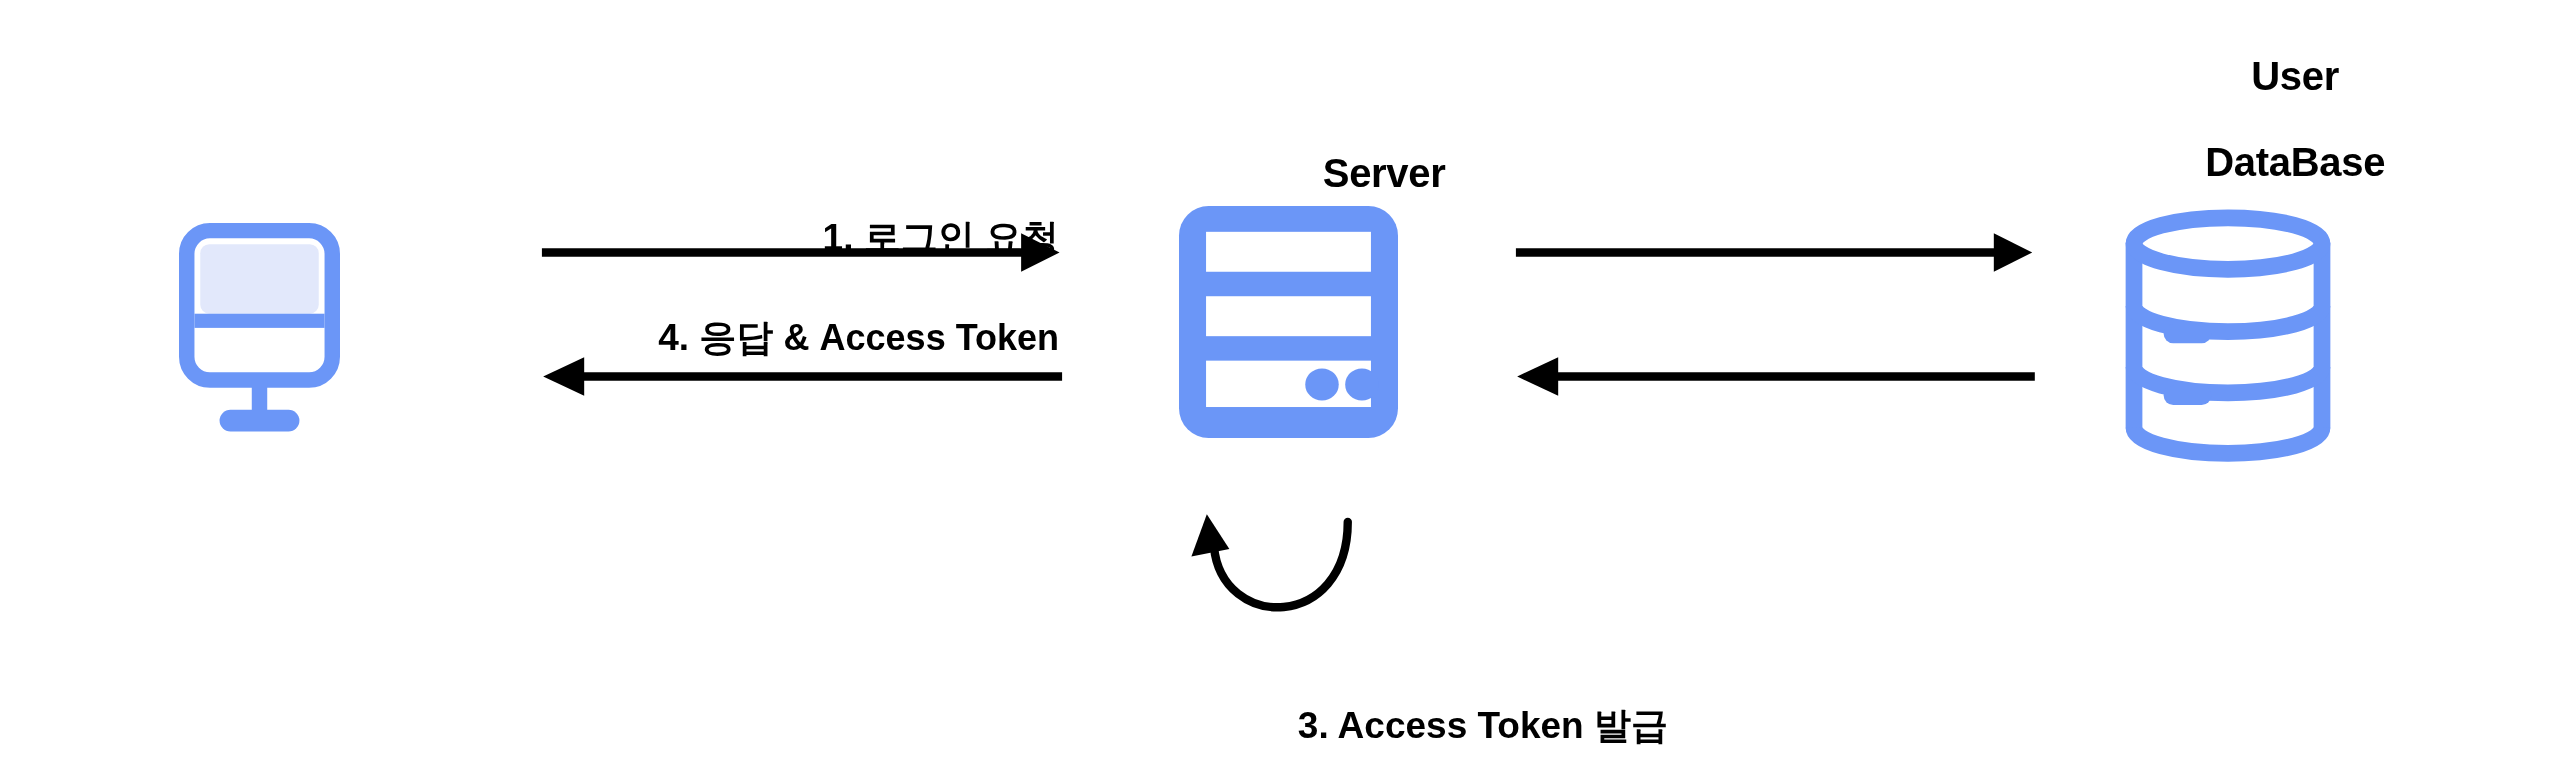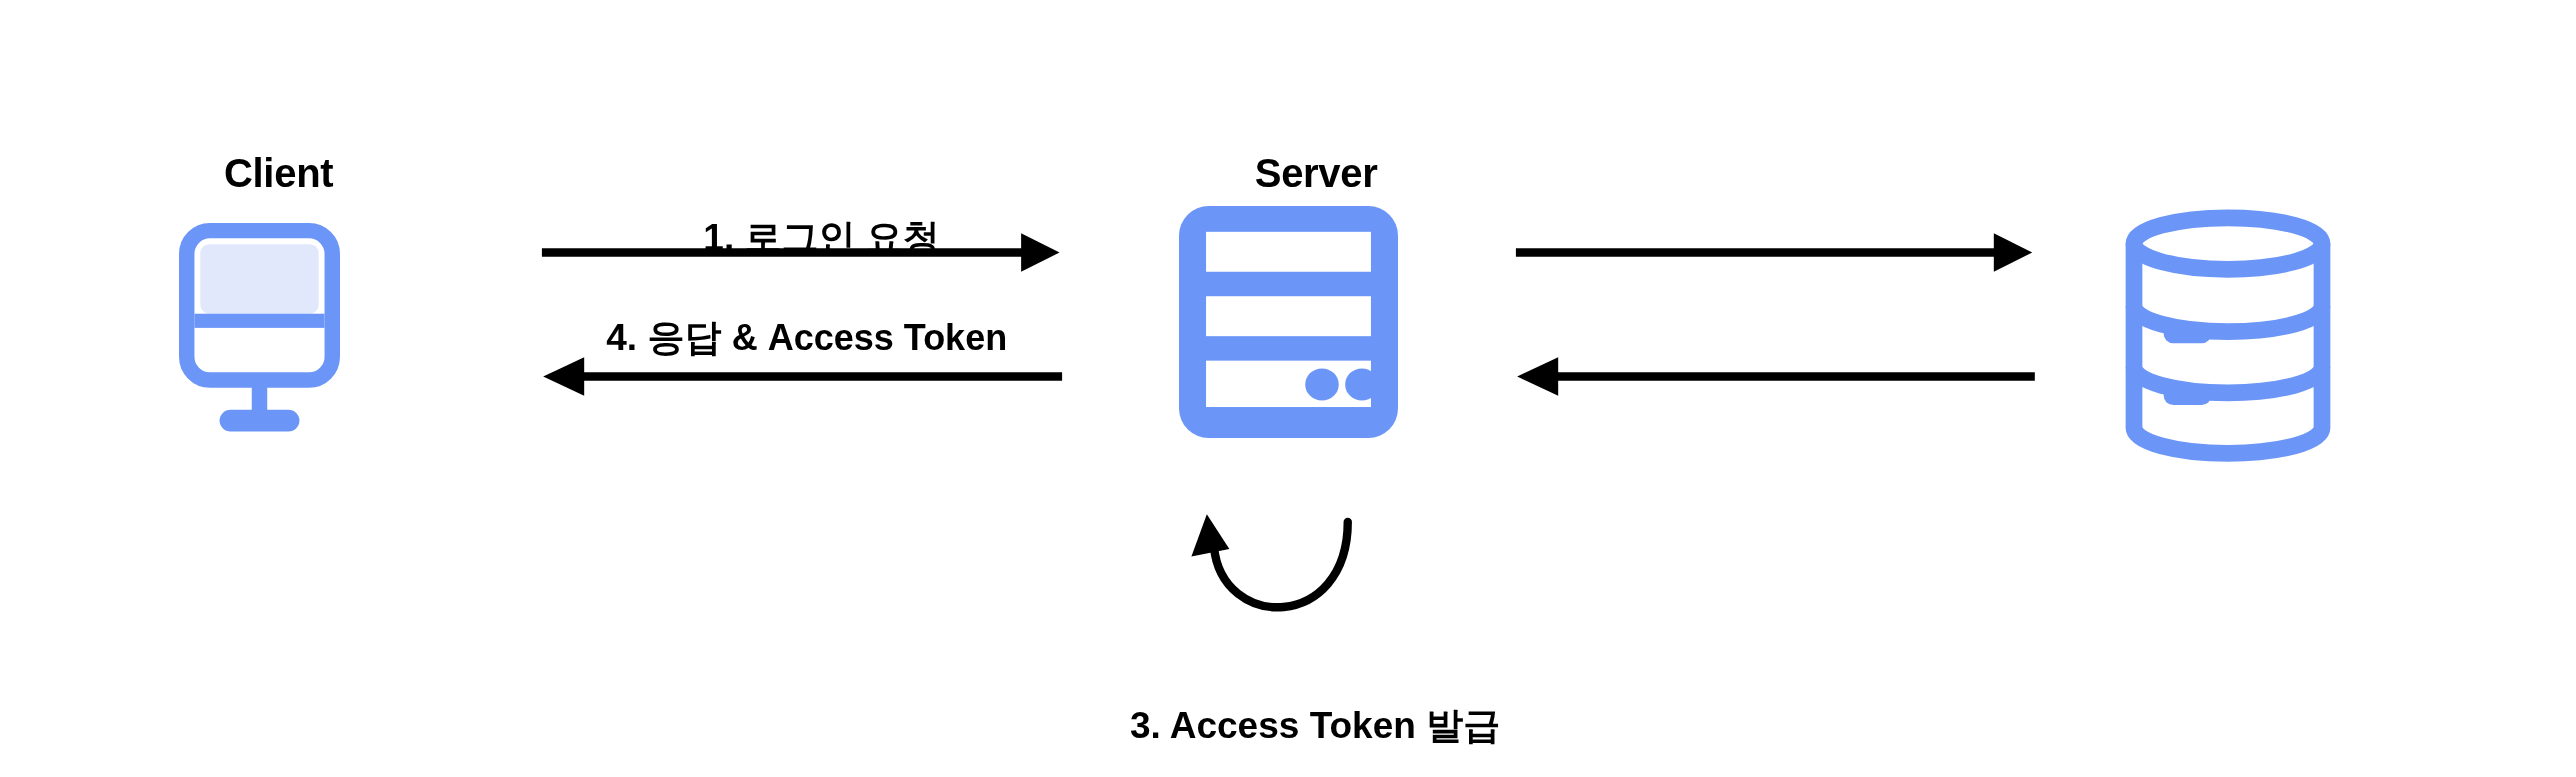--- a/index.html
+++ b/index.html
@@ -22,39 +22,36 @@
     text-align: center;
     font-weight: bold;
     color: #000000;
     font-size: 40px;
     line-height: 1.08;
     white-space: pre;
     letter-spacing: -0.3px;
   }
   .edge-label {
     position: absolute;
-    text-align: center;
+    text-align: right;
     font-weight: bold;
     color: #000000;
     white-space: pre;
     line-height: 1.0;
   }
   .lbl-main { font-size: 37px; }
   .lbl-sub  { font-size: 36px; }
   .icon-wrap { position: absolute; }
   svg { display: block; overflow: visible; }
 </style>
 </head>
 <body>
 
 <div id="canvas">
 
-  <div class="node-title" style="left:122px; top:109px; width:270px;">
-    <span>Client</span>
-  </div>
 
   <div class="icon-wrap" style="left:179px; top:224px; width:161px; height:258px;">
     <svg width="161" height="258" viewBox="0 0 250 400" aria-hidden="true">
 
       <rect x="12" y="10" width="226" height="232" rx="36" ry="36" fill="none" stroke="#6B96F7" stroke-width="24"></rect>
 
       <rect x="33" y="31" width="184" height="108" rx="14" ry="14" fill="#E2E8FB"></rect>
 
       <rect x="24" y="139" width="202" height="22" fill="#6B96F7"></rect>
 
@@ -77,21 +74,21 @@
   <div class="edge-label" style="left:543px; top:309px; width:516px;">
     <span class="lbl-main">4. 응답 </span><span class="lbl-sub">&amp; Access Token</span>
   </div>
   <div class="icon-wrap" style="left:538px; top:356px; width:528px; height:41px;">
     <svg width="528" height="41" viewBox="0 0 820 64" aria-hidden="true">
       <line x1="68" y1="32" x2="816" y2="32" stroke="#000000" stroke-width="13"></line>
       <polygon points="6,32 70,2 70,62" fill="#000000"></polygon>
     </svg>
   </div>
 
-  <div class="node-title" style="left:1140px; top:109px; width:309px;text-align:center;">
+  <div class="node-title" style="left:1208px; top:109px; width:309px;text-align:center;">
     <span>Server</span>
   </div>
 
   <div class="icon-wrap" style="left:1179px; top:206px; width:219px; height:232px;">
     <svg width="219" height="232" viewBox="0 0 340 360" aria-hidden="true">
       <rect x="0" y="0" width="340" height="360" rx="46" ry="46" fill="#6B96F7"></rect>
 
       <rect x="42" y="40" width="256" height="62" fill="#FFFFFF"></rect>
 
       <rect x="42" y="140" width="256" height="62" fill="#FFFFFF"></rect>
@@ -120,20 +117,24 @@
     </svg>
   </div>
 
   <div class="icon-wrap" style="left:1512px; top:356px; width:528px; height:41px;">
     <svg width="528" height="41" viewBox="0 0 820 64" aria-hidden="true">
       <line x1="68" y1="32" x2="814" y2="32" stroke="#000000" stroke-width="13"></line>
       <polygon points="6,32 70,2 70,62" fill="#000000"></polygon>
     </svg>
   </div>
 
+  <div class="node-title" style="left:2119px; top:11.6px; width:309px;">
+    <span>User</span><br>
+    <span>DataBase</span>
+  </div>
 
   <div class="icon-wrap" style="left:2125px; top:213px; width:206px; height:258px;">
     <svg width="206" height="258" viewBox="0 0 320 400" aria-hidden="true">
 
       <path d="M 14 47 L 14 333" fill="none" stroke="#6B96F7" stroke-width="26" stroke-linecap="round"></path>
 
       <path d="M 306 47 L 306 333" fill="none" stroke="#6B96F7" stroke-width="26" stroke-linecap="round"></path>
 
       <ellipse cx="160" cy="47" rx="146" ry="40" fill="none" stroke="#6B96F7" stroke-width="26"></ellipse>
 

